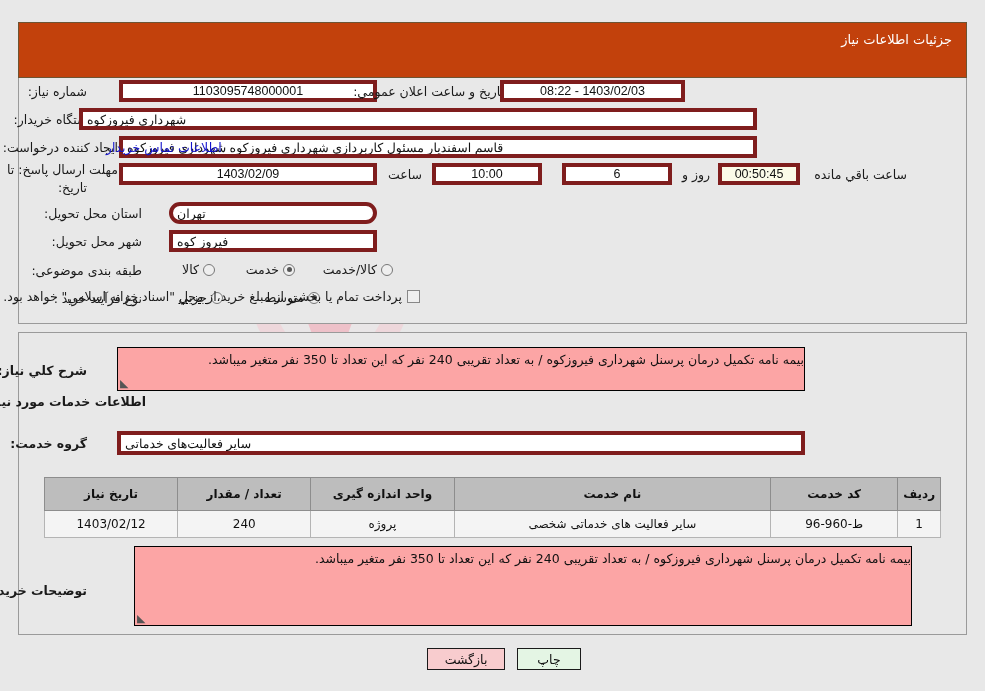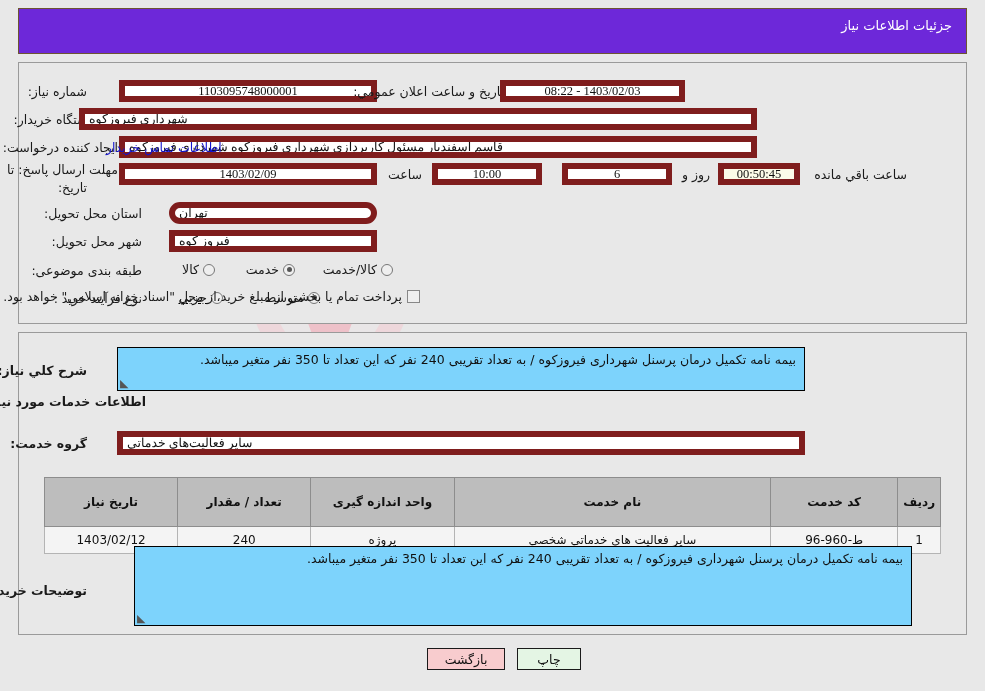--- a/index.html
+++ b/index.html
@@ -23,23 +23,23 @@
     left: 0; top: 170px;
     width: 985px; height: 230px;
     pointer-events: none;
     z-index: 0;
     opacity: 1;
   }
 
   
   .titlebar {
     position: absolute;
-    left: 18px; top: 8px;
-    width: 949px; height: 46px;
-    background: #6d28d9;
+    left: 18px; top: 22px;
+    width: 949px; height: 56px;
+    background: #c2410c;
     border: 1px solid #6d5433;
     box-sizing: border-box;
     z-index: 2;
   }
   .titlebar .tb-text {
     position: absolute;
     right: 14px; top: 9px;
     color: #ffffff;
     font-size: 13px;
     white-space: nowrap;
@@ -64,45 +64,45 @@
     white-space: nowrap;
     z-index: 3;
   }
   .lbl.bold { font-weight: bold; }
   .lbl.link { color: #1414cc; }
 
   
   .fld {
     position: absolute;
     background: #ffffff;
-    border: 6px solid #7f1d1d;
+    border: 4px solid #7f1d1d;
     box-sizing: border-box;
     font-size: 12.5px;
     color: #111111;
-    font-family: Liberation Serif, serif;
+    font-family: Liberation Sans, sans-serif;
     padding: 0 4px;
     display: flex;
     align-items: center;
     white-space: nowrap;
     overflow: hidden;
     z-index: 3;
   }
   .fld.center { justify-content: center; }
   .fld.right  { justify-content: flex-end; }
   .fld.timer  { background: #fbfbe8; }
 
   
   .ta {
     position: absolute;
-    background: #7dd3fc;
+    background: #fca5a5;
     border: 1px solid #000000;
     box-sizing: border-box;
     font-size: 12.5px;
     color: #111111;
-    padding: 3px 8px 3px 6px;
+    padding: 3px 0 3px 6px;
     line-height: 1.5;
     text-align: right;
     overflow: hidden;
     z-index: 3;
   }
   .ta .resize-grip {
     position: absolute;
     left: 2px; bottom: 1px;
     width: 10px; height: 10px;
     color: #555;
@@ -160,21 +160,21 @@
     border-collapse: collapse;
     z-index: 3;
     font-size: 12px;
   }
   .tbl th {
     background: #bdbdbd;
     border: 1px solid #8d8d8d;
     color: #111;
     font-weight: bold;
     font-size: 12px;
-    padding: 17px 4px;
+    padding: 9px 4px;
     text-align: center;
     white-space: nowrap;
   }
   .tbl td {
     background: #f4f4f4;
     border: 1px solid #b4b4b4;
     color: #111;
     font-size: 12px;
     padding: 6px 4px;
     text-align: center;

